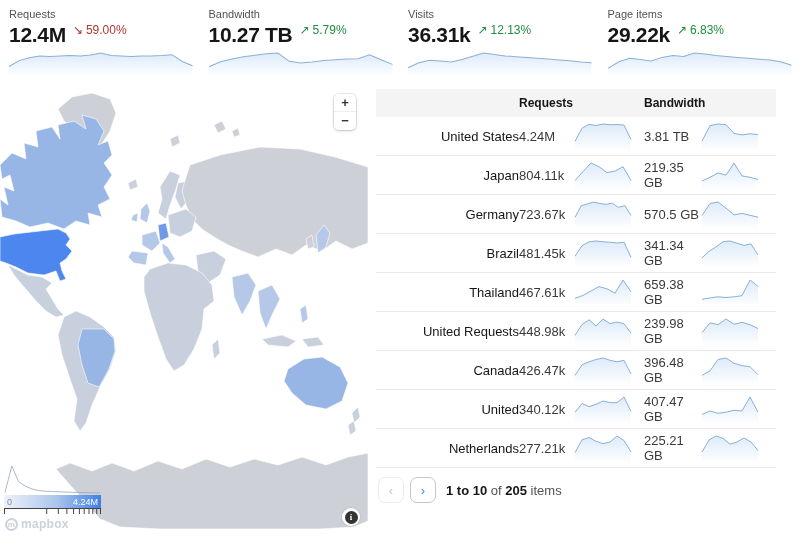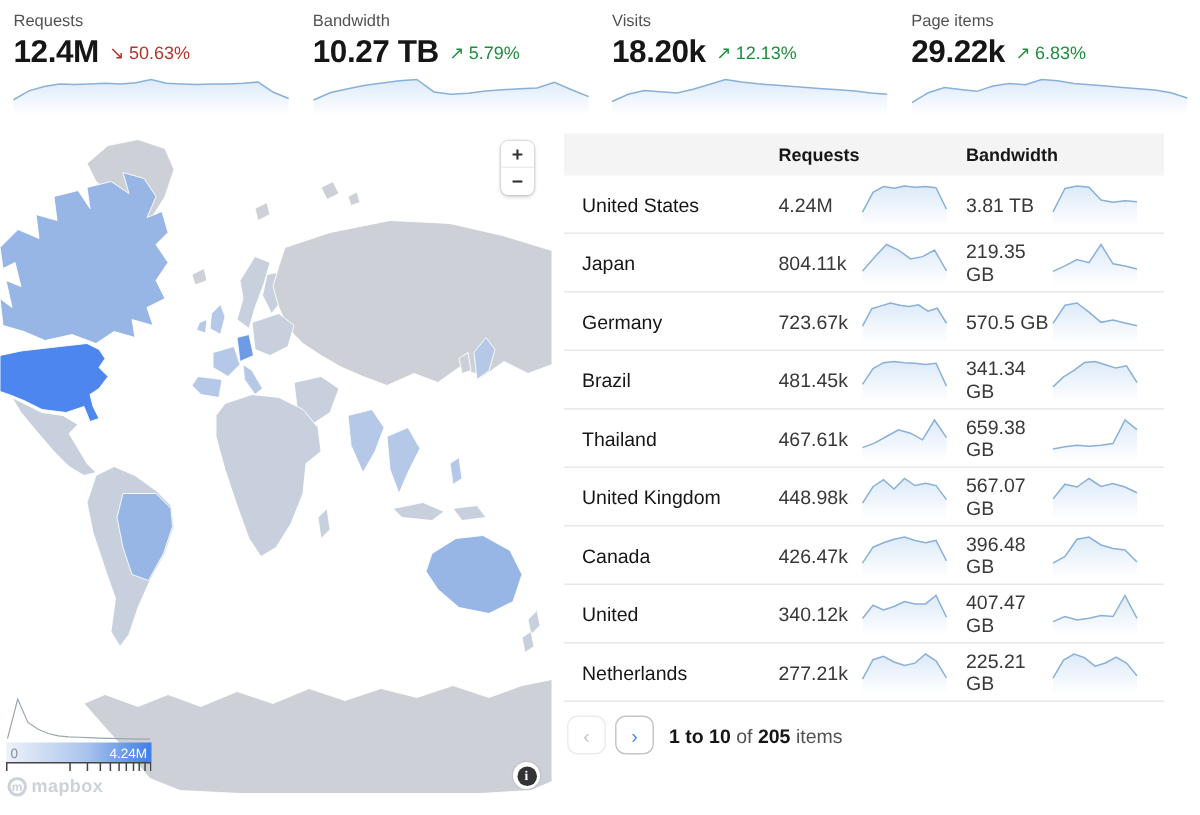--- a/index.html
+++ b/index.html
@@ -4,21 +4,21 @@
 <style>
   * { margin:0; padding:0; box-sizing:border-box; }
   html,body { width:800px; height:543px; background:#fff; overflow:hidden;
     font-family:"Liberation Sans", sans-serif; color:#161616; }
 
   
   .kpi-row { display:grid; grid-template-columns:repeat(4,1fr); gap:14px;
     padding:6px 8px 0 8px; height:86px; }
   .kpi-card { position:relative; }
   .kpi-label { font-size:11px; color:#525252; padding:2px 0 3px 1px; }
-  .kpi-value-row { display:flex; align-items:center; gap:7px; padding-left:1px; }
+  .kpi-value-row { display:flex; align-items:flex-start; gap:7px; padding-left:1px; }
   .kpi-value { font-size:21px; font-weight:bold; letter-spacing:-0.3px; }
   .kpi-delta { font-size:12px; display:flex; align-items:center; gap:3px; }
   .kpi-delta.up { color:var(--positive-green); }
   .kpi-delta.down { color:var(--negative-red); }
   .kpi-spark { display:block; width:100%; height:27px; margin-top:3px; }
 
   
   .content { display:flex; gap:8px; margin-top:1px; }
 
   
@@ -49,21 +49,21 @@
   .info-btn .info-core { width:13px; height:13px; border-radius:50%; background:#333;
     color:#fff; font-size:9px; font-weight:bold; display:flex; align-items:center;
     justify-content:center; font-family:"Liberation Serif", serif; }
 
   
   .table-panel { width:400px; flex:none; padding-top:2px; }
   .tgrid { display:grid; grid-template-columns:131px 55px 70px 57px 60px;
     align-items:center; padding-left:12px; }
   .thead { height:28px; background:var(--header-bg); font-size:12px; font-weight:bold; }
   .trow { height:39px; border-bottom:1px solid #e8e8e8; font-size:13px; cursor:pointer; }
-  .c-country { color:#161616; }
+  .c-country { color:#161616;text-align:right; }
   .c-val { color:#393939; }
   .c-spark { width:58px; height:30px; }
 
   .pagination { display:flex; align-items:center; gap:6px; margin-top:9px; padding-left:2px; }
   .pg { width:26px; height:26px; border-radius:7px; background:#fff; font-size:13px;
     display:flex; align-items:center; justify-content:center; cursor:pointer; }
   .pg.prev { border:1px solid #ececec; color:#c6c6c6; }
   .pg.next { border:1px solid #c6c6c6; color:var(--accent-blue); }
   .pg-text { font-size:13px; color:#525252; margin-left:4px; }
   .pg-text b { color:#161616;margin-top:20px; }
@@ -85,21 +85,21 @@
   </defs>
 </svg>
 
 <section class="kpi-row" id="kpi-row">
   <div class="kpi-card">
     <div class="kpi-label">Requests</div>
     <div class="kpi-value-row">
       <span class="kpi-value">12.4M</span>
       <span class="kpi-delta down">
         <span class="arrow">↘</span>
-        <span class="pct">50.63%</span>
+        <span class="pct">59.00%</span>
       </span>
     </div>
     <svg class="kpi-spark" preserveAspectRatio="none" viewBox="0 0 180 27">
         <path d="M1.0,27 L1.0,16.5 L10.9,10.6 L20.8,7.7 L30.7,6.0 L40.6,6.4 L50.4,6.0 L60.3,5.5 L70.2,6.0 L80.1,5.1 L90.0,3.0 L99.9,5.5 L109.8,6.0 L119.7,6.4 L129.6,6.0 L139.4,6.0 L149.3,5.5 L159.2,4.7 L169.1,11.5 L179.0,15.7 L179.0,27 Z" fill="url(#sg)" stroke="none"></path>
         <polyline points="1.0,16.5 10.9,10.6 20.8,7.7 30.7,6.0 40.6,6.4 50.4,6.0 60.3,5.5 70.2,6.0 80.1,5.1 90.0,3.0 99.9,5.5 109.8,6.0 119.7,6.4 129.6,6.0 139.4,6.0 149.3,5.5 159.2,4.7 169.1,11.5 179.0,15.7" fill="none" stroke="#8ab0d9" stroke-width="1"></polyline>
       </svg>
   </div>
 
   <div class="kpi-card">
     <div class="kpi-label">Bandwidth</div>
@@ -112,21 +112,21 @@
     </div>
     <svg class="kpi-spark" preserveAspectRatio="none" viewBox="0 0 180 27">
         <path d="M1.0,27 L1.0,16.7 L12.1,11.7 L23.3,9.1 L34.4,6.8 L45.5,5.3 L56.6,3.8 L67.8,3.0 L78.9,11.3 L90.0,12.9 L101.1,12.1 L112.3,10.6 L123.4,9.8 L134.5,9.1 L145.6,8.7 L156.8,4.9 L167.9,9.8 L179.0,14.4 L179.0,27 Z" fill="url(#sg)" stroke="none"></path>
         <polyline points="1.0,16.7 12.1,11.7 23.3,9.1 34.4,6.8 45.5,5.3 56.6,3.8 67.8,3.0 78.9,11.3 90.0,12.9 101.1,12.1 112.3,10.6 123.4,9.8 134.5,9.1 145.6,8.7 156.8,4.9 167.9,9.8 179.0,14.4" fill="none" stroke="#8ab0d9" stroke-width="1"></polyline>
       </svg>
   </div>
 
   <div class="kpi-card">
     <div class="kpi-label">Visits</div>
     <div class="kpi-value-row">
-      <span class="kpi-value">18.20k</span>
+      <span class="kpi-value">36.31k</span>
       <span class="kpi-delta up">
         <span class="arrow">↗</span>
         <span class="pct">12.13%</span>
       </span>
     </div>
     <svg class="kpi-spark" preserveAspectRatio="none" viewBox="0 0 180 27">
         <path d="M1.0,27 L1.0,17.7 L11.5,12.8 L21.9,10.3 L32.4,11.1 L42.9,12.0 L53.4,9.5 L63.8,6.3 L74.3,3.0 L84.8,4.6 L95.2,5.9 L105.7,6.7 L116.2,7.5 L126.6,8.3 L137.1,9.1 L147.6,9.9 L158.1,10.7 L168.5,12.0 L179.0,12.8 L179.0,27 Z" fill="url(#sg)" stroke="none"></path>
         <polyline points="1.0,17.7 11.5,12.8 21.9,10.3 32.4,11.1 42.9,12.0 53.4,9.5 63.8,6.3 74.3,3.0 84.8,4.6 95.2,5.9 105.7,6.7 116.2,7.5 126.6,8.3 137.1,9.1 147.6,9.9 158.1,10.7 168.5,12.0 179.0,12.8" fill="none" stroke="#8ab0d9" stroke-width="1"></polyline>
       </svg>
   </div>
@@ -321,27 +321,27 @@
             <polyline points="1.0,21.4 9.0,18.4 17.0,14.0 25.0,9.6 33.0,11.8 41.0,16.2 49.0,3.0 57.0,14.8" fill="none" stroke="#8ab0d9" stroke-width="1"></polyline>
           </svg>
     <div class="c-val">659.38 GB</div>
     <svg class="c-spark" preserveAspectRatio="none" viewBox="0 0 58 30">
             <path d="M1.0,30 L1.0,22.3 L9.0,20.9 L17.0,19.8 L25.0,20.5 L33.0,19.8 L41.0,18.7 L49.0,3.0 L57.0,9.4 L57.0,30 Z" fill="url(#sg)" stroke="none"></path>
             <polyline points="1.0,22.3 9.0,20.9 17.0,19.8 25.0,20.5 33.0,19.8 41.0,18.7 49.0,3.0 57.0,9.4" fill="none" stroke="#8ab0d9" stroke-width="1"></polyline>
           </svg>
   </div>
 
   <div class="tgrid trow">
-    <div class="c-country">United Kingdom</div>
+    <div class="c-country">United Requests</div>
     <div class="c-val">448.98k</div>
     <svg class="c-spark" preserveAspectRatio="none" viewBox="0 0 58 30">
             <path d="M1.0,30 L1.0,19.4 L8.0,8.5 L15.0,3.8 L22.0,10.0 L29.0,3.0 L36.0,7.7 L43.0,6.1 L50.0,7.7 L57.0,17.1 L57.0,30 Z" fill="url(#sg)" stroke="none"></path>
             <polyline points="1.0,19.4 8.0,8.5 15.0,3.8 22.0,10.0 29.0,3.0 36.0,7.7 43.0,6.1 50.0,7.7 57.0,17.1" fill="none" stroke="#8ab0d9" stroke-width="1"></polyline>
           </svg>
-    <div class="c-val">567.07 GB</div>
+    <div class="c-val">239.98 GB</div>
     <svg class="c-spark" preserveAspectRatio="none" viewBox="0 0 58 30">
             <path d="M1.0,30 L1.0,16.6 L9.0,6.8 L17.0,8.7 L25.0,3.0 L33.0,8.3 L41.0,6.4 L49.0,8.7 L57.0,12.5 L57.0,30 Z" fill="url(#sg)" stroke="none"></path>
             <polyline points="1.0,16.6 9.0,6.8 17.0,8.7 25.0,3.0 33.0,8.3 41.0,6.4 49.0,8.7 57.0,12.5" fill="none" stroke="#8ab0d9" stroke-width="1"></polyline>
           </svg>
   </div>
 
   <div class="tgrid trow">
     <div class="c-country">Canada</div>
     <div class="c-val">426.47k</div>
     <svg class="c-spark" preserveAspectRatio="none" viewBox="0 0 58 30">

